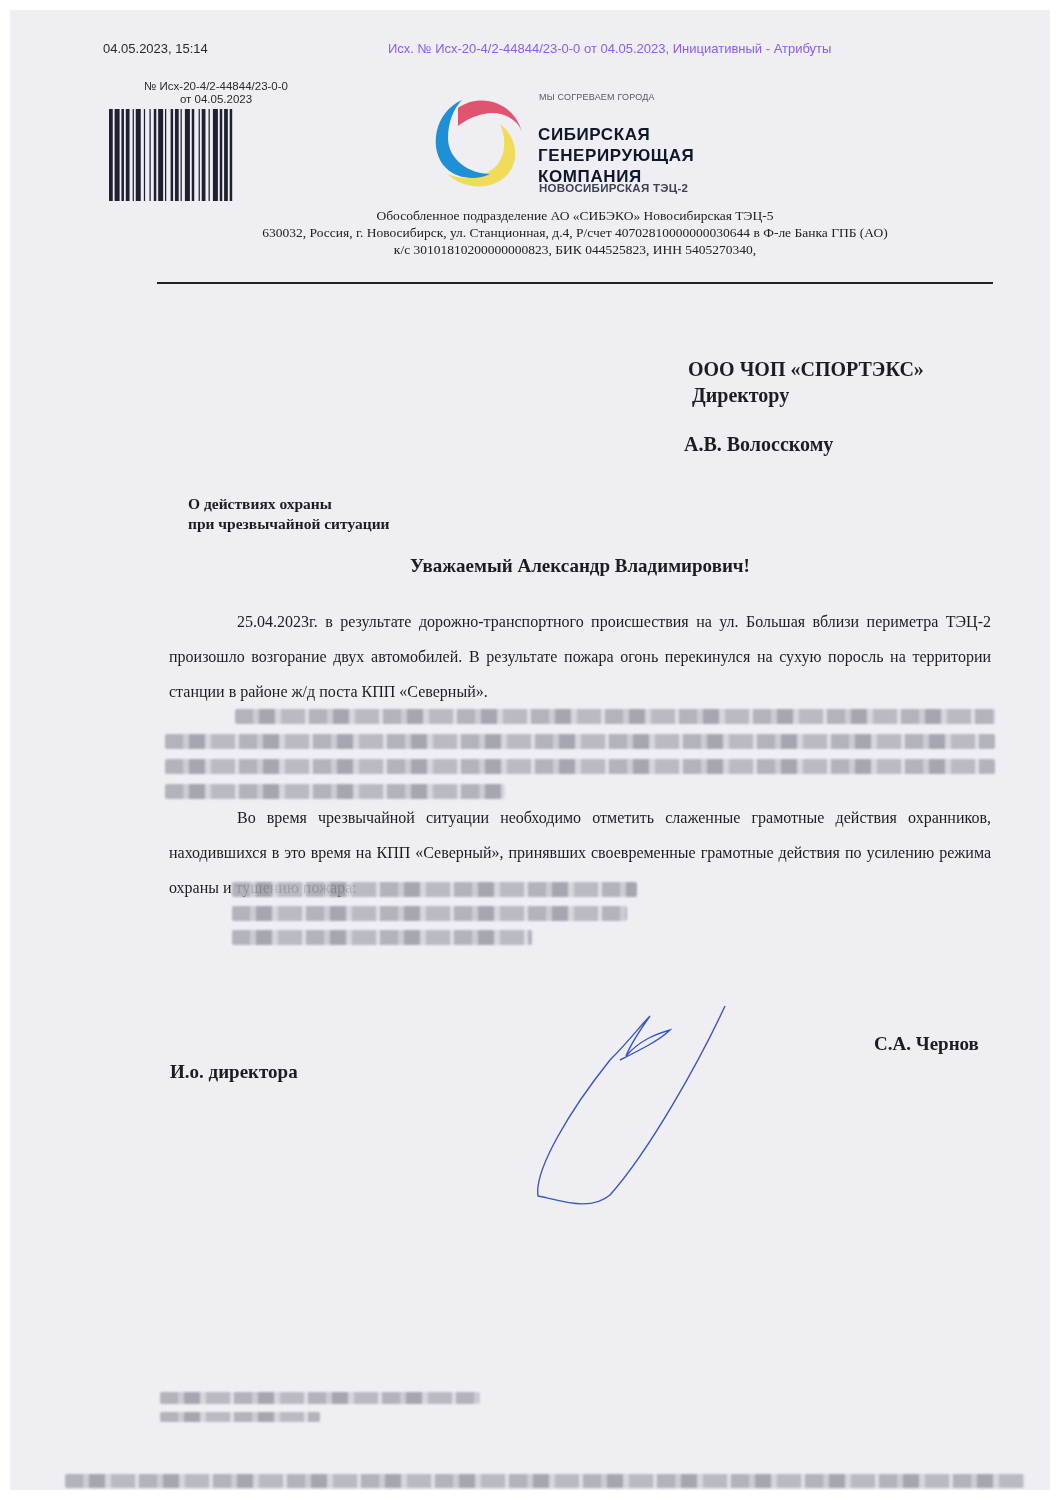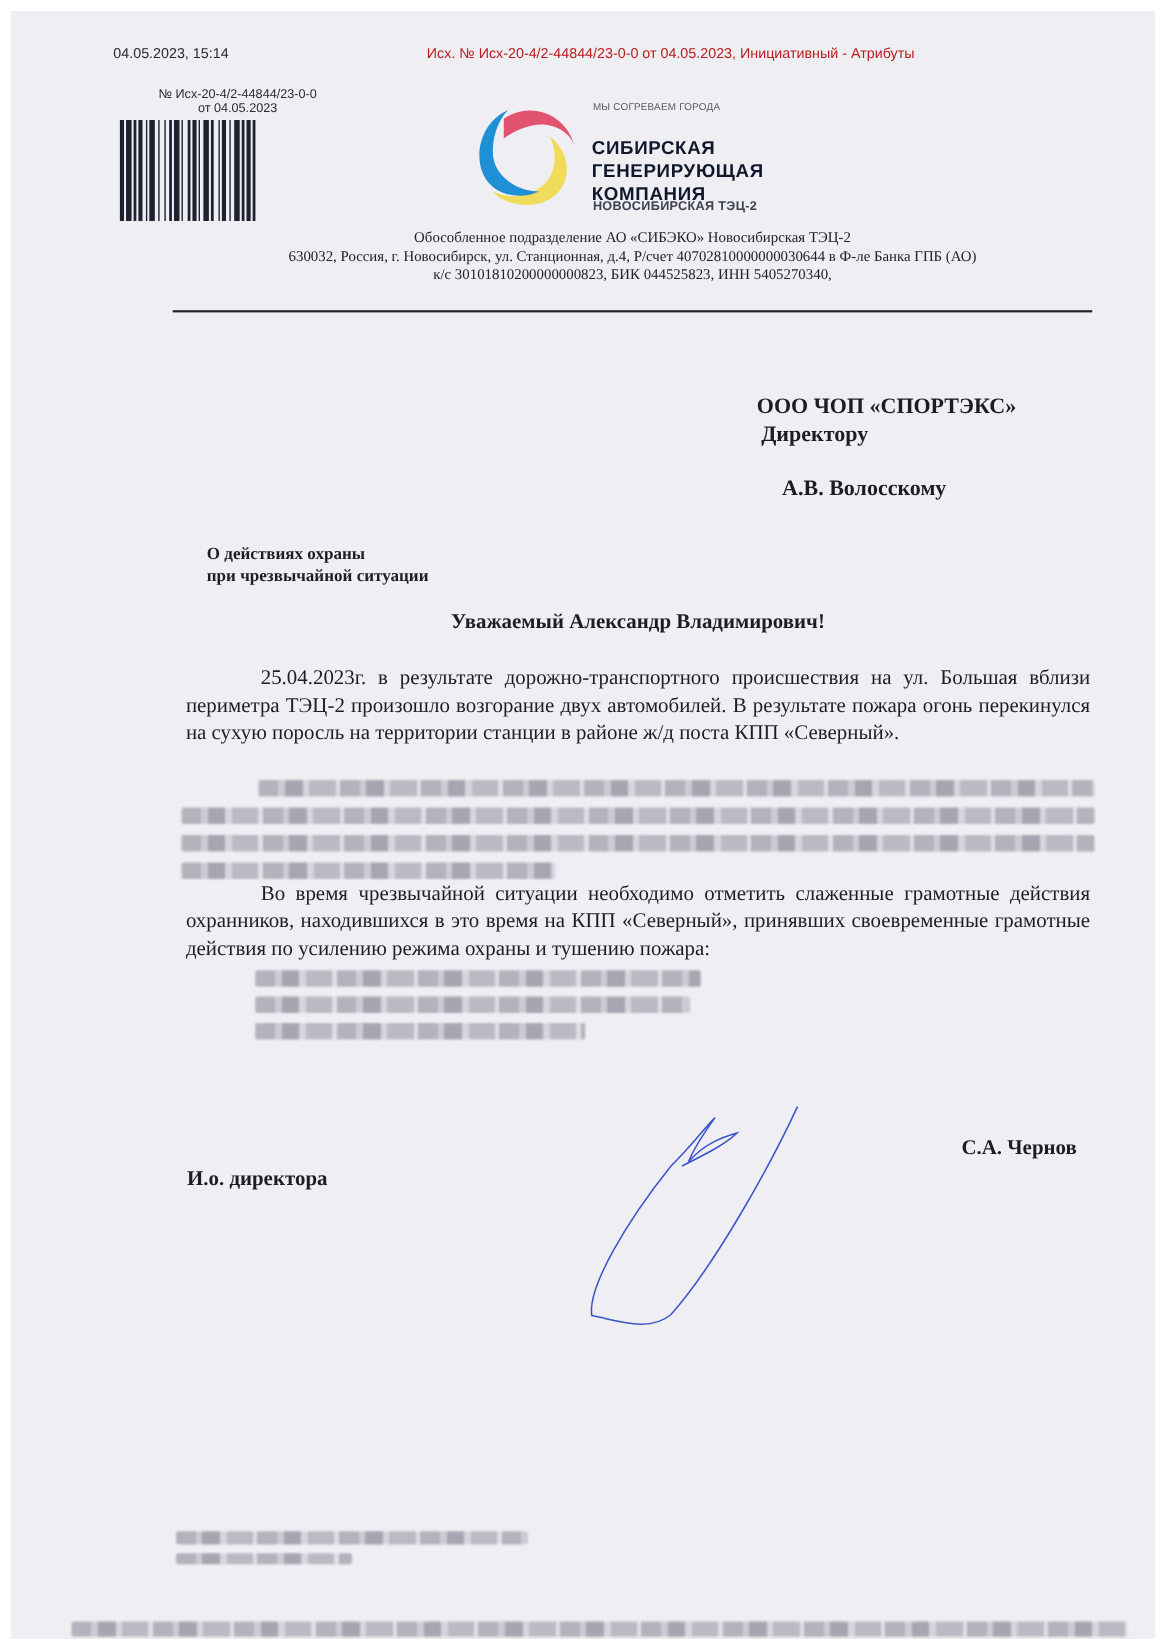--- a/index.html
+++ b/index.html
@@ -7,36 +7,36 @@
     width: 1060px; height: 1500px; background: #ffffff; position: relative; overflow: hidden;
     font-family: "Liberation Serif", serif; color: #1c1c22;
   }
   .page {
     position: absolute; left: 10px; top: 10px; width: 1040px; height: 1480px;
     background: #eeeef3;
   }
   .abs { position: absolute; }
   .sans { font-family: "Liberation Sans", sans-serif; }
   .print-date { left: 53px; top: 31px; font-size: 13px; color: #2a2a2e; margin-left: 40px; }
-  .print-ref { left: 378px; top: 31px; font-size: 13px; color: #b91c1c; }
+  .print-ref { left: 378px; top: 31px; font-size: 13px; color: #8b5cf6; }
   .bc-num { left: 100px; top: 70px; width: 212px; text-align: center; font-size: 11.5px; line-height: 13px; color: #2a2a2e; }
   .barcode { left: 98px; top: 99px; width: 212px; height: 92px; }
   .logo { left: 418px; top: 80px; width: 100px; height: 100px; }
   .slogan { left: 529px; top: 82px; font-size: 9px; color: #555a66; letter-spacing: 0.2px; }
   .brand { left: 528px; top: 114px; font-size: 17px; font-weight: bold; line-height: 21px; color: #0f172a; letter-spacing: 0.6px; }
   .station { left: 529px; top: 172px; font-size: 11.5px; font-weight: bold; color: #3c4250; letter-spacing: 0.3px; }
   .req { left: 150px; top: 197px; width: 830px; text-align: center; font-size: 13.5px; line-height: 17px; color: #222; }
   .req a { color: #1a3fb8; font-weight: bold; text-decoration: underline; }
   .rule { left: 147px; top: 272px; width: 836px; height: 2px; background: #222; }
   .addressee { left: 678px; top: 346px; font-size: 20px; font-weight: bold; line-height: 26px; }
   .addressee .l2 { padding-left: 4px; }
-  .addressee-name { left: 701px; top: 423px; font-size: 20px; font-weight: bold; }
+  .addressee-name { left: 674px; top: 423px; font-size: 20px; font-weight: bold; }
   .subject { left: 178px; top: 484px; font-size: 15.5px; font-weight: bold; line-height: 20px; }
   .greeting { left: 160px; top: 545px; width: 820px; text-align: center; font-size: 19px; font-weight: bold; }
-  .para { left: 159px; width: 822px; font-size: 19px; line-height: 25px; text-align: justify; text-indent: 68px; }
+  .para { left: 159px; width: 822px; font-size: 16px; line-height: 35px; text-align: justify; text-indent: 68px; }
   .p1 { top: 594px; }
   .p2 { top: 790px; }
   .blur-block { left: 155px; top: 695px; width: 830px; height: 90px; }
   .blur-line { position: absolute; height: 15px; border-radius: 2px;
     background: repeating-linear-gradient(90deg, #a9a9b3 0 18px, #c6c6cf 18px 24px, #999aa4 24px 40px, #d2d2da 40px 46px, #b2b2bb 46px 70px, #dcdce3 70px 74px);
     opacity: 0.85; filter: blur(1.2px); }
   .blur-list { left: 222px; top: 870px; width: 410px; height: 70px; }
   .blur-bottom1 { left: 150px; top: 1380px; width: 325px; height: 40px; }
   .blur-footer { left: 55px; top: 1462px; width: 970px; height: 22px; }
   .sign-role { left: 160px; top: 1023px; font-size: 19px; font-weight: bold; margin-top: 28px; }
@@ -88,21 +88,21 @@
   </svg>
   <div class="abs sans slogan">МЫ СОГРЕВАЕМ ГОРОДА</div>
   <div class="abs sans brand">
     <div>СИБИРСКАЯ</div>
     <div>ГЕНЕРИРУЮЩАЯ</div>
     <div>КОМПАНИЯ</div>
   </div>
   <div class="abs sans station">НОВОСИБИРСКАЯ ТЭЦ-2</div>
 
   <div class="abs req">
-    <div>Обособленное подразделение АО «СИБЭКО» Новосибирская ТЭЦ-2</div>
+    <div>Обособленное подразделение АО «СИБЭКО» Новосибирская ТЭЦ-5</div>
     <div>630032, Россия, г. Новосибирск, ул. Станционная, д.4, Р/счет 40702810000000030644 в Ф-ле Банка ГПБ (АО)</div>
     <div>к/с 30101810200000000823, БИК 044525823, ИНН 5405270340,</div>
   </div>
   <div class="abs rule"></div>
 
   <div class="abs addressee">
     <div>ООО ЧОП «СПОРТЭКС»</div>
     <div class="l2">Директору</div>
   </div>
   <div class="abs addressee-name">А.В. Волосскому</div>

